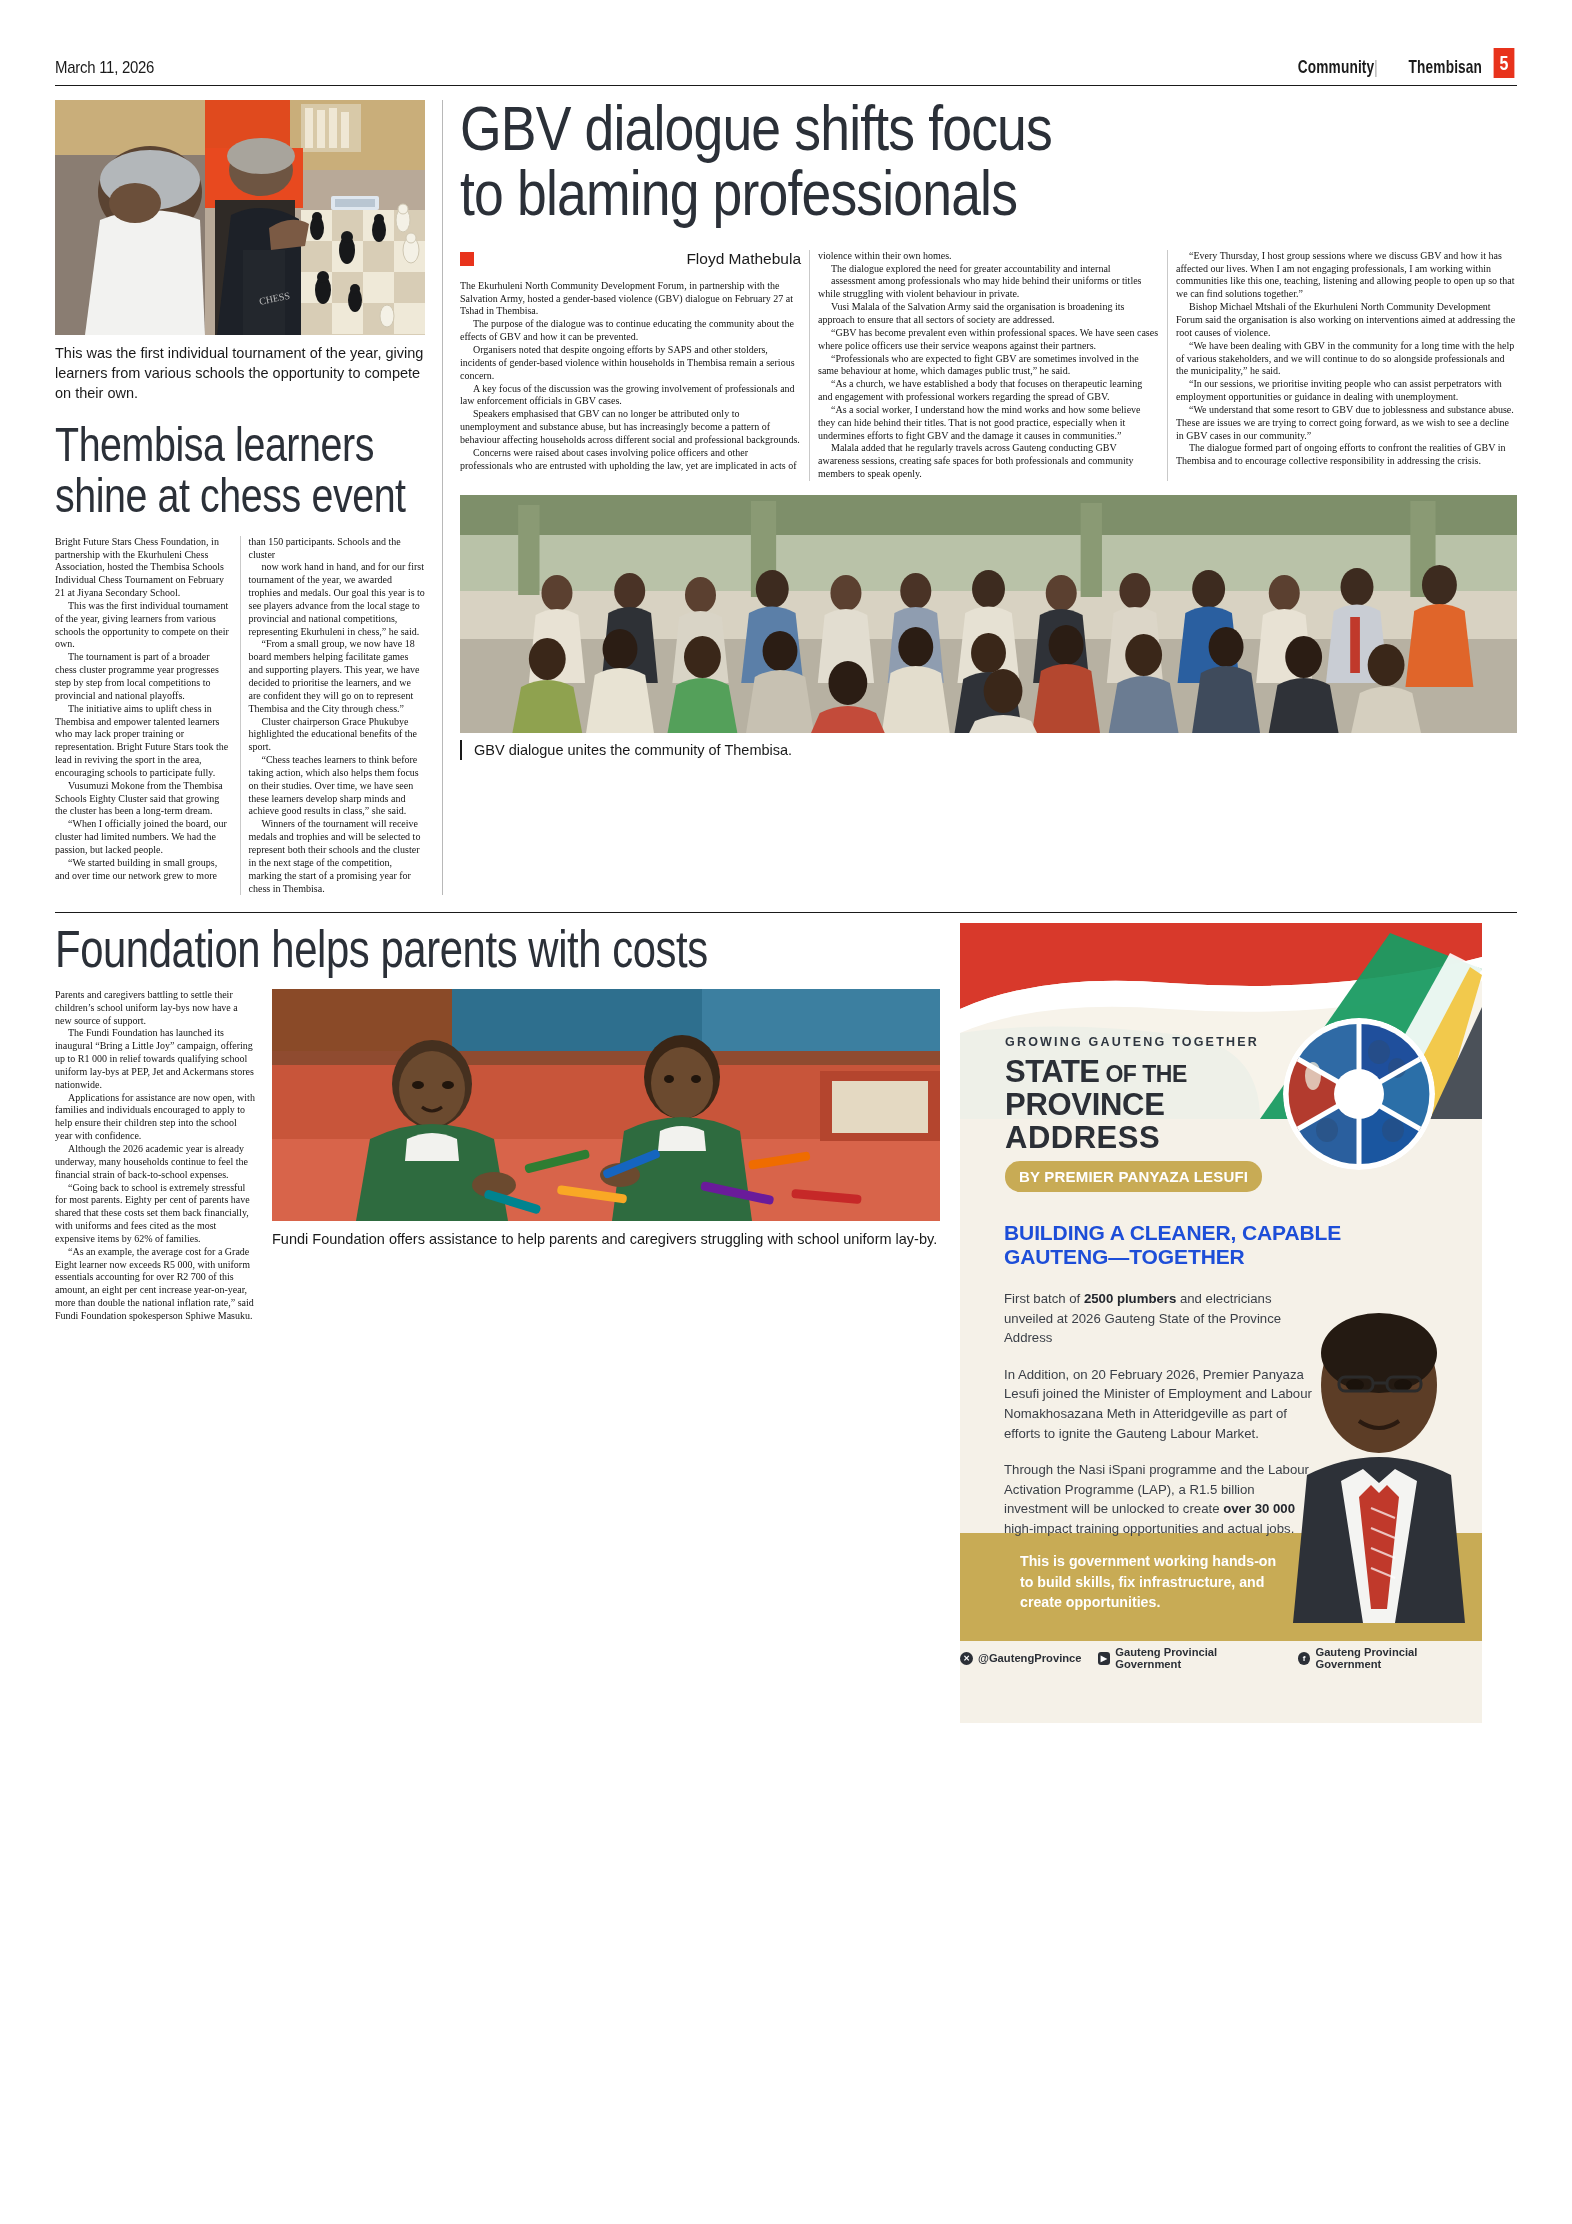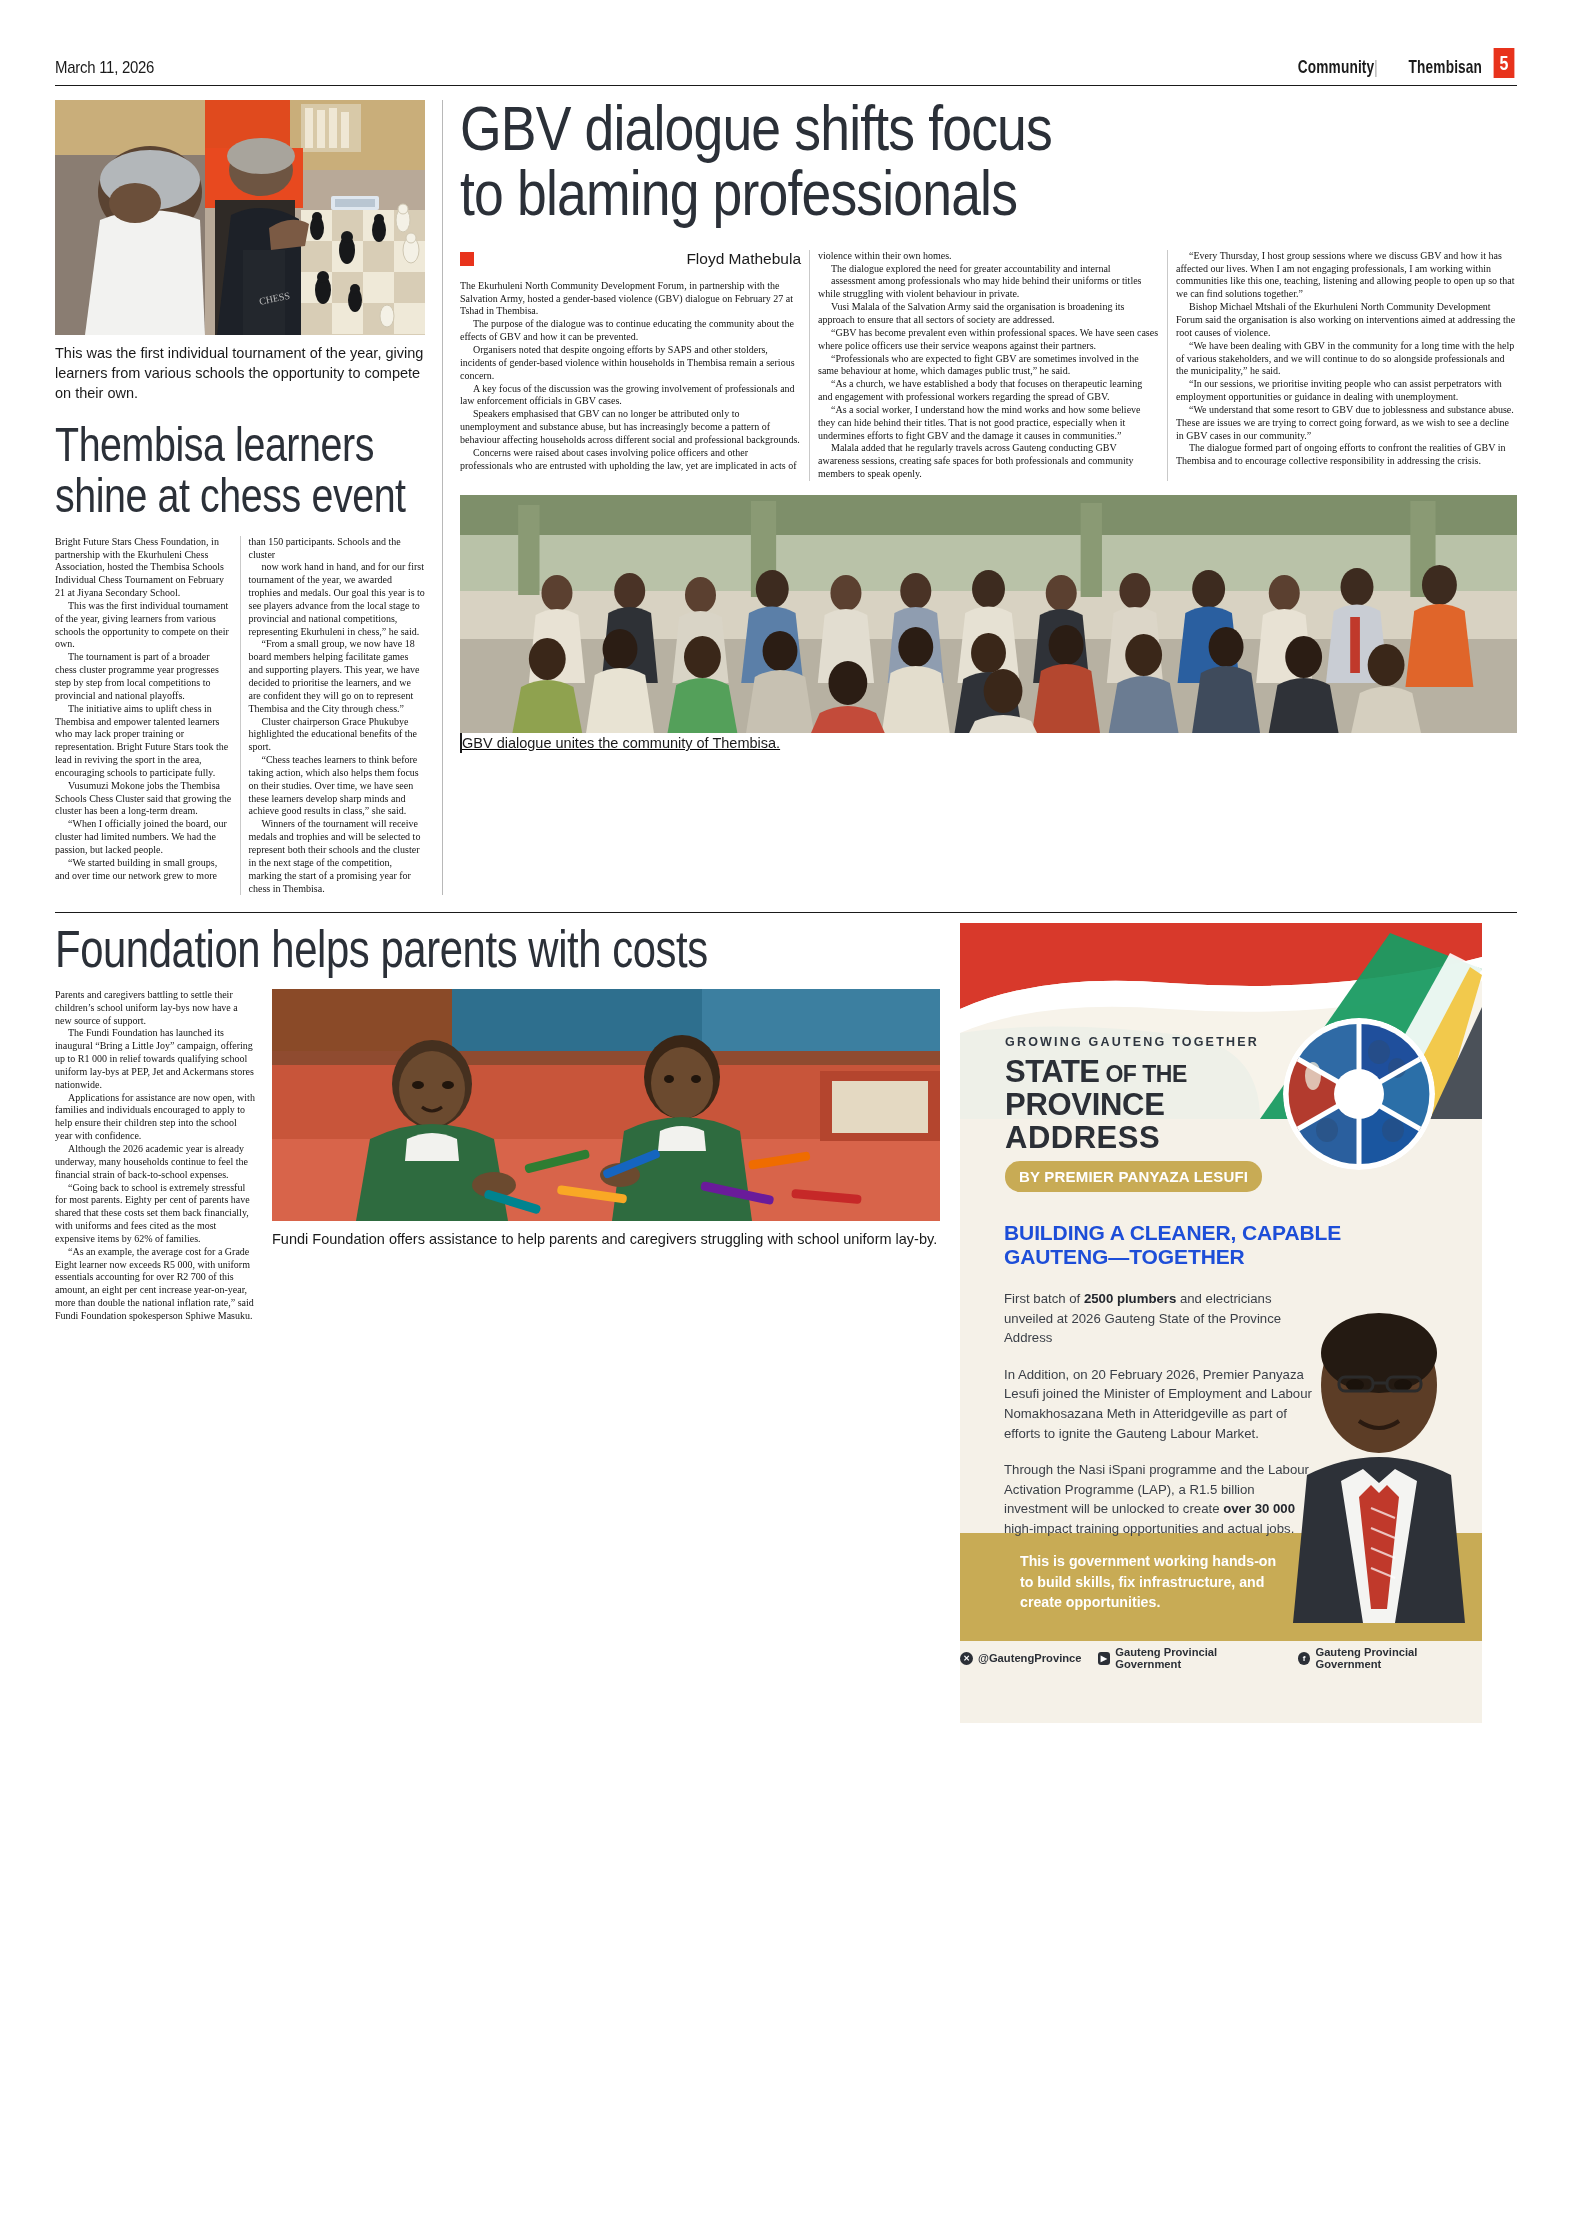--- a/index.html
+++ b/index.html
@@ -94,21 +94,21 @@
     font-family: "Liberation Sans", sans-serif;
     font-size: 15.5px; color: #1a1a1a;
   }
 
   .threecol {
     column-count: 3; column-gap: 17px; column-rule: 1px solid #c9c9c9;
   }
 
   
   .gbv-photo { width: 100%; height: 238px; margin-top: 14px; }
-  .gbv-cap-wrap { display:flex; margin-top: 0; text-decoration: underline; }
+  .gbv-cap-wrap { display:flex; gap: 12px; margin-top: 7px; }
   .gbv-cap-bar { width: 2px; background: #1a1a1a; flex: none; }
 
   
   .bottom-rule { border-top: 1.5px solid #1a1a1a; margin-top: 17px; }
   .bottom-area { display: flex; gap: 0; margin-top: 10px; }
   .bottom-left { width: 885px; flex: none; }
   .bottom-right { width: 522px; flex: none; margin-left: 20px; }
 
   .hl-bottom {
     font-family: "Liberation Sans", sans-serif;
@@ -276,21 +276,21 @@
       </div>
       <div class="cap">This was the first individual tournament of the year, giving learners from various schools the opportunity to compete on their own.</div>
 
       <div class="hl-chess">Thembisa learners shine at chess event</div>
 
       <div class="twocol-small bodytext">
         <p class="first">Bright Future Stars Chess Foundation, in partnership with the Ekurhuleni Chess Association, hosted the Thembisa Schools Individual Chess Tournament on February 21 at Jiyana Secondary School.</p>
         <p>This was the first individual tournament of the year, giving learners from various schools the opportunity to compete on their own.</p>
         <p>The tournament is part of a broader chess cluster programme year progresses step by step from local competitions to provincial and national playoffs.</p>
         <p>The initiative aims to uplift chess in Thembisa and empower talented learners who may lack proper training or representation. Bright Future Stars took the lead in reviving the sport in the area, encouraging schools to participate fully.</p>
-        <p>Vusumuzi Mokone jobs the Thembisa Schools Chess Cluster said that growing the cluster has been a long-term dream.</p>
+        <p>Vusumuzi Mokone from the Thembisa Schools Eighty Cluster said that growing the cluster has been a long-term dream.</p>
         <p>“When I officially joined the board, our cluster had limited numbers. We had the passion, but lacked people.</p>
         <p>“We started building in small groups, and over time our network grew to more than 150 participants. Schools and the cluster</p>
         <p>now work hand in hand, and for our first tournament of the year, we awarded trophies and medals. Our goal this year is to see players advance from the local stage to provincial and national competitions, representing Ekurhuleni in chess,” he said.</p>
         <p>“From a small group, we now have 18 board members helping facilitate games and supporting players. This year, we have decided to prioritise the learners, and we are confident they will go on to represent Thembisa and the City through chess.”</p>
         <p>Cluster chairperson Grace Phukubye highlighted the educational benefits of the sport.</p>
         <p>“Chess teaches learners to think before taking action, which also helps them focus on their studies. Over time, we have seen these learners develop sharp minds and achieve good results in class,” she said.</p>
         <p>Winners of the tournament will receive medals and trophies and will be selected to represent both their schools and the cluster in the next stage of the competition, marking the start of a promising year for chess in Thembisa.</p>
       </div>
     </div>
 

